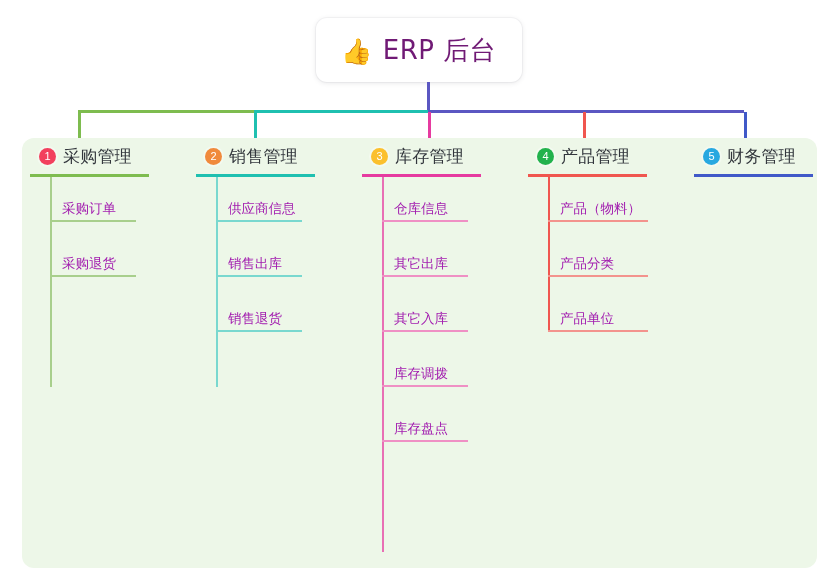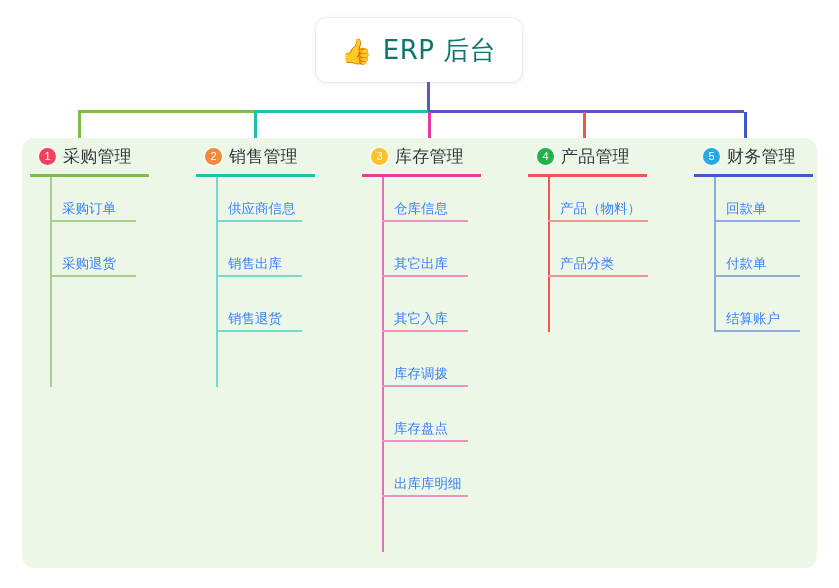--- a/index.html
+++ b/index.html
@@ -27,21 +27,21 @@
     box-sizing:border-box;
   }
   .root-emoji{
     font-size:25px;line-height:1;
     display:inline-block;
     transform:translateY(1px);
     font-family:"DejaVu Sans",sans-serif;
   }
   .root-title{
     font-size:26px;
-    color:#0f766e;
+    color:#701a75;
     letter-spacing:.5px;
     white-space:nowrap;
     font-family:"DejaVu Sans","Liberation Sans",sans-serif;
   }
 
   
   .stem{position:absolute;left:427px;top:82px;width:3px;height:30px;background:#5b57c2;}
   .bus{position:absolute;height:3px;top:110px;}
   .drop{position:absolute;width:3px;top:112px;height:31px;}
 
@@ -80,21 +80,21 @@
   .leaves{position:relative;margin-top:0;}
   .spine{position:absolute;left:20px;top:0;width:2px;}
   .leaf{
     position:relative;
     height:55px;
     box-sizing:border-box;
   }
   .leaf-label{
     position:absolute;
     left:32px;bottom:14px;
-    font-size:13.5px;color:#3b82f6;
+    font-size:13.5px;color:#a21caf;
     white-space:nowrap;
     font-family:"DejaVu Sans","Liberation Sans",sans-serif;
   }
   .leaf-rule{
     position:absolute;
     left:20px;bottom:10px;
     height:2px;
   }
 </style>
 </head>
@@ -184,61 +184,46 @@
             <div class="leaf-rule" style="background: rgb(239, 144, 196); width: 86px;"></div>
           </div>
           <div class="leaf">
             <span class="leaf-label">库存调拨</span>
             <div class="leaf-rule" style="background: rgb(239, 144, 196); width: 86px;"></div>
           </div>
           <div class="leaf">
             <span class="leaf-label">库存盘点</span>
             <div class="leaf-rule" style="background: rgb(239, 144, 196); width: 86px;"></div>
           </div>
-          <div class="leaf">
-            <span class="leaf-label">出库库明细</span>
-            <div class="leaf-rule" style="background: rgb(239, 144, 196); width: 86px;"></div>
-          </div>
         </div>
       </div>
       <div class="col" style="left: 528px;">
         <div class="col-head">
           <span class="badge" style="background: rgb(34, 178, 76);">4</span>
           <span class="col-title">产品管理</span>
         </div>
         <div class="col-rule" style="background: rgb(240, 86, 79); width: 119px;"></div>
         <div class="leaves">
           <div class="spine" style="background: rgb(240, 86, 79); height: 155px;"></div>
           <div class="leaf">
             <span class="leaf-label">产品（物料）</span>
             <div class="leaf-rule" style="background: rgb(243, 147, 141); width: 100px;"></div>
           </div>
           <div class="leaf">
             <span class="leaf-label">产品分类</span>
             <div class="leaf-rule" style="background: rgb(243, 147, 141); width: 100px;"></div>
           </div>
+          <div class="leaf">
+            <span class="leaf-label">产品单位</span>
+            <div class="leaf-rule" style="background: rgb(243, 147, 141); width: 100px;"></div>
+          </div>
         </div>
       </div>
       <div class="col" style="left: 694px;">
         <div class="col-head">
           <span class="badge" style="background: rgb(39, 168, 224);">5</span>
           <span class="col-title">财务管理</span>
         </div>
         <div class="col-rule" style="background: rgb(64, 89, 200); width: 119px;"></div>
-        <div class="leaves">
-          <div class="spine" style="background: rgb(142, 169, 224); height: 155px;"></div>
-          <div class="leaf">
-            <span class="leaf-label">回款单</span>
-            <div class="leaf-rule" style="background: rgb(142, 169, 224); width: 86px;"></div>
-          </div>
-          <div class="leaf">
-            <span class="leaf-label">付款单</span>
-            <div class="leaf-rule" style="background: rgb(142, 169, 224); width: 86px;"></div>
-          </div>
-          <div class="leaf">
-            <span class="leaf-label">结算账户</span>
-            <div class="leaf-rule" style="background: rgb(142, 169, 224); width: 86px;"></div>
-          </div>
-        </div>
       </div>
     </div>
 
 </div>
 
 </body></html>

